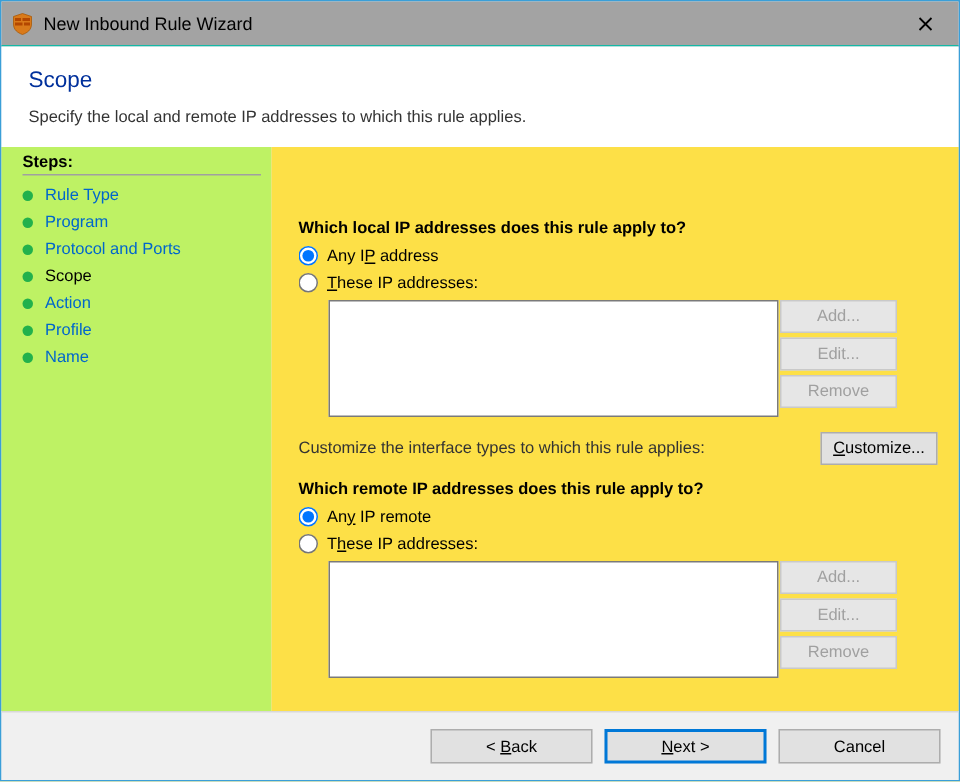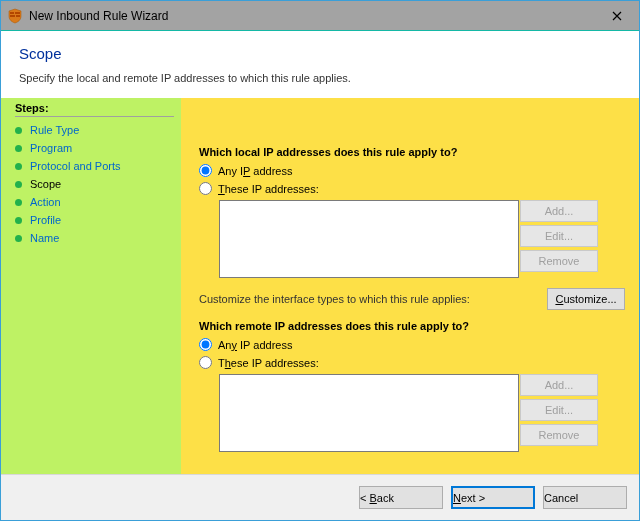--- a/index.html
+++ b/index.html
@@ -23,21 +23,21 @@
     .qhead { font-size: 11px; font-weight: 700; color: #000; margin-bottom: 6px; }
     .radio-row { display: flex; align-items: center; font-size: 11px; color: #000; margin-bottom: 5px; }
     .radio-row input { margin-right: 6px; }
     .listarea { display: flex; gap: 1px; margin: 2px 0 10px 20px; }
     .listbox { width: 300px; height: 78px; background: #fff; border: 1px solid #7a7a7a; }
     .btncol { display: flex; flex-direction: column; gap: 3px; }
     .btn { width: 78px; height: 22px; font-size: 11px; background: #e1e1e1; border: 1px solid #adadad; color: #000; display:flex; align-items:center; justify-content:center; }
     .btn.disabled { color: #a0a0a0; background: #e6e6e6; border-color: #c9c9c9; }
     .custrow { display: flex; align-items: center; justify-content: space-between; font-size: 11px; color: #333; margin: 2px 0 10px 0; padding-right:2px;}
     .footer { height: 46px; display: flex; align-items: center; justify-content: flex-end; gap: 8px; padding: 0 12px; border-top: 1px solid #d8d8d8; background:#f0f0f0;}
-    .fbtn { width: 84px; height: 23px; font-size: 11px; background: #e1e1e1; border: 1px solid #adadad; display:flex; align-items:center; justify-content:flex-start; }
+    .fbtn { width: 108px; height: 23px; font-size: 11px; background: #e1e1e1; border: 1px solid #adadad; display:flex; align-items:center; justify-content:center; }
     .fbtn.default { border: 2px solid #0078d7; background:#e1e1e1; }
     u { text-decoration: underline; }
   </style>
 </head>
 <body>
 
 <div class="window">
   <div class="titlebar">
     <span class="icon">
       <svg width="16" height="16" viewBox="0 0 16 16">
@@ -119,21 +119,21 @@
         <span>Customize the interface types to which this rule applies:</span>
         <button class="btn" style="width:78px">
             <span><u>C</u><span>ustomize...</span></span>
           </button>
       </div>
 
       <div class="qhead">Which remote IP addresses does this rule apply to?</div>
 
       <label class="radio-row">
         <input type="radio" name="remote" checked="" style="">
-        <span><span>An</span><u>y</u><span> IP address</span></span>
+        <span><span>An</span><u>y</u><span> IP remote</span></span>
       </label>
       <label class="radio-row">
         <input type="radio" name="remote" style="">
         <span><span>T</span><u>h</u><span>ese IP addresses:</span></span>
       </label>
 
       <div class="listarea">
         <div class="listbox"></div>
         <div class="btncol">
           <button class="btn disabled">Add...</button>

